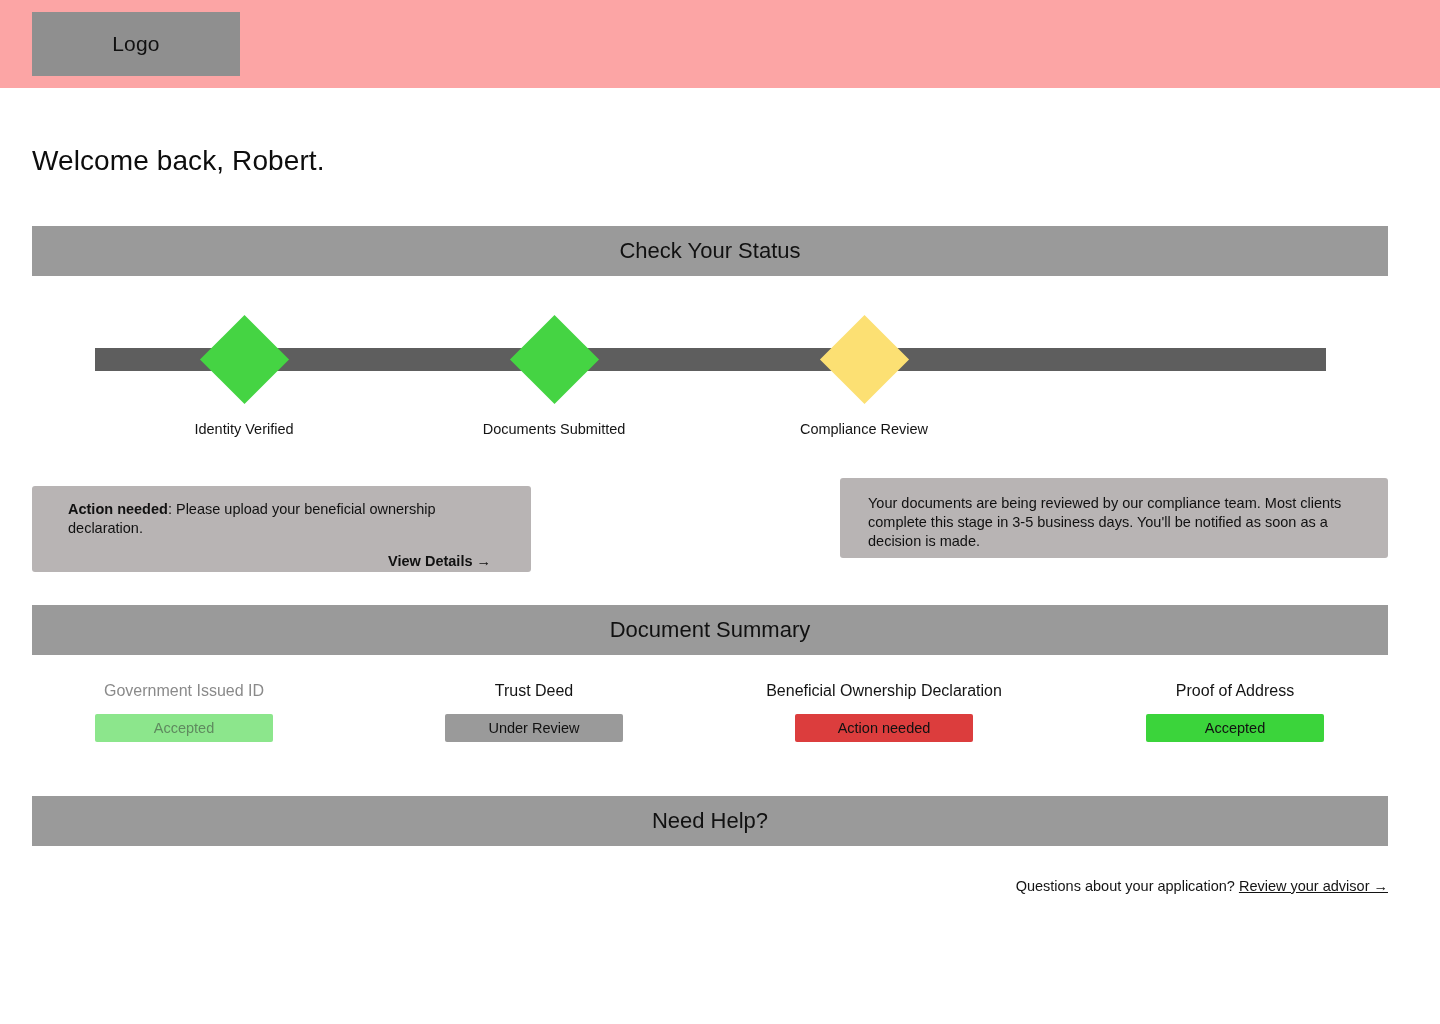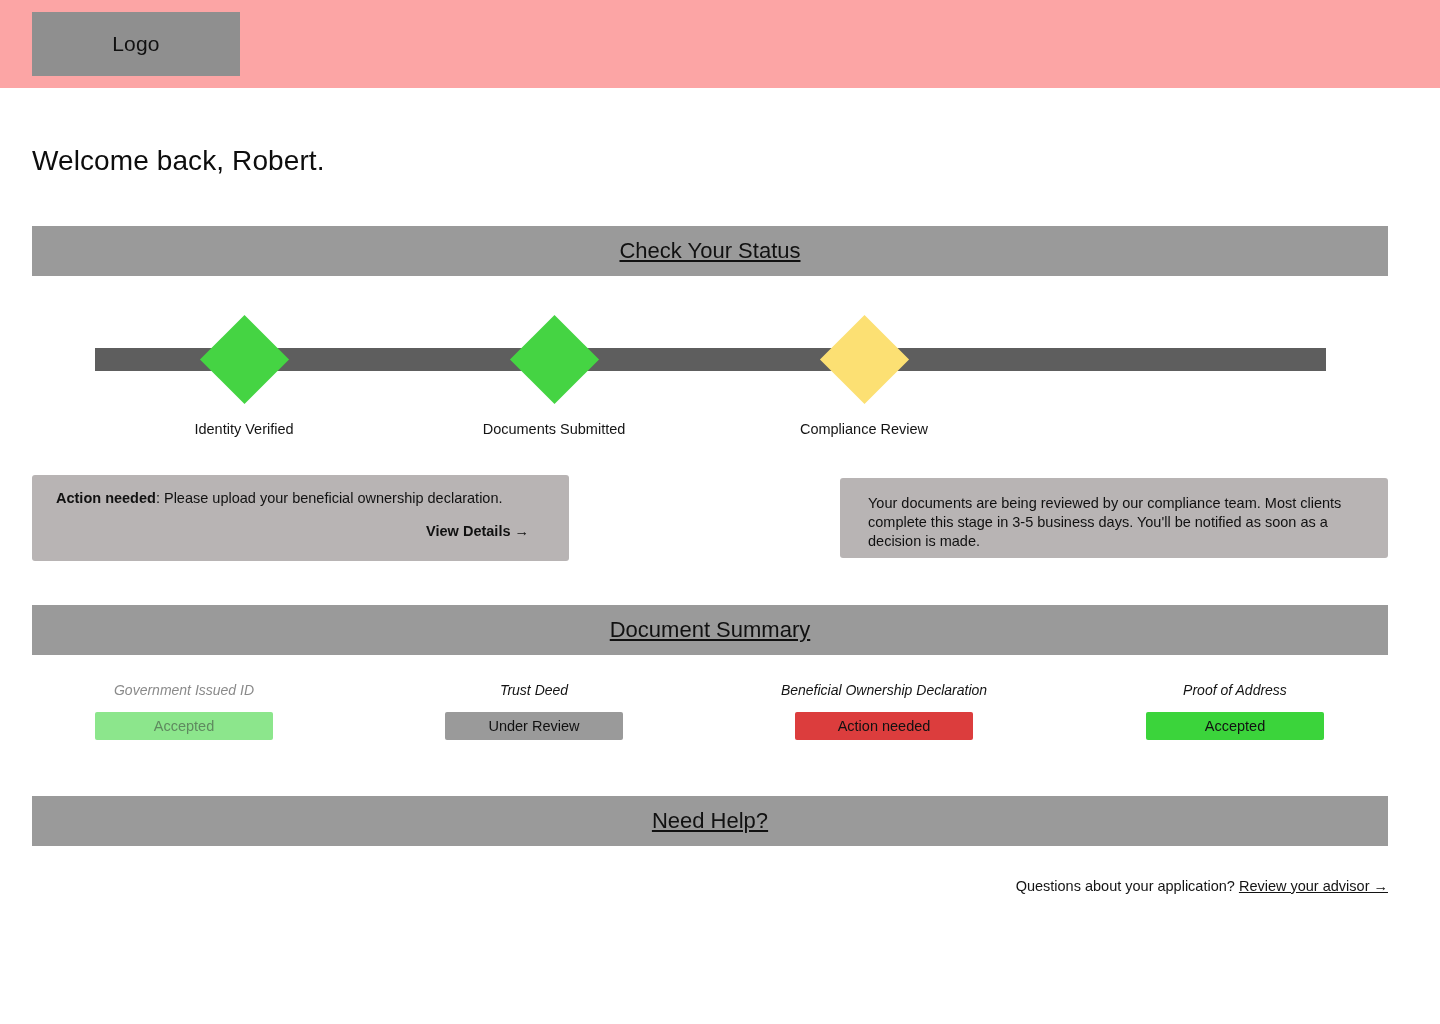--- a/index.html
+++ b/index.html
@@ -56,21 +56,20 @@
   
   .section-bar {
     position: absolute;
     left: 32px;
     width: 1356px;
     height: 50px;
     background: #9a9a9a;
     display: flex;
     align-items: center;
     justify-content: center;
-    text-decoration: underline;
   }
   .section-bar-title {
     font-size: 22px;
     color: #111111;
     font-weight: 400;
   }
   #bar-status  { top: 226px; }
   #bar-docs    { top: 605px; }
   #bar-help    { top: 796px; }
 
@@ -116,24 +115,24 @@
 
   
   .panel {
     position: absolute;
     background: #b8b4b4;
     border-radius: 3px;
     box-sizing: border-box;
   }
   #panel-action {
     left: 32px;
-    top: 475px;
-    width: 537px;
+    top: 486px;
+    width: 499px;
     height: 86px;
-    padding: 14px 18px 0 24px;
+    padding: 14px 18px 0 36px;
   }
   #panel-info {
     left: 840px;
     top: 478px;
     width: 548px;
     height: 80px;
     padding: 16px 20px 0 28px;
   }
   .panel-text {
     font-size: 14.5px;
@@ -163,24 +162,23 @@
     height: 90px;
   }
   .doc-card {
     position: absolute;
     top: 0;
     width: 300px;
     margin-left: -150px;
     text-align: center;
   }
   .doc-label {
-    font-size: 14px;
+    font-size: 16px;
     color: #141414;
     white-space: nowrap;
-    font-style: italic;
   }
   .doc-label.muted { color: #8a8a8a; }
   .doc-badge {
     display: inline-block;
     margin-top: 14px;
     min-width: 178px;
     padding: 5px 0;
     border-radius: 2px;
     font-size: 14.5px;
     line-height: 18px;

